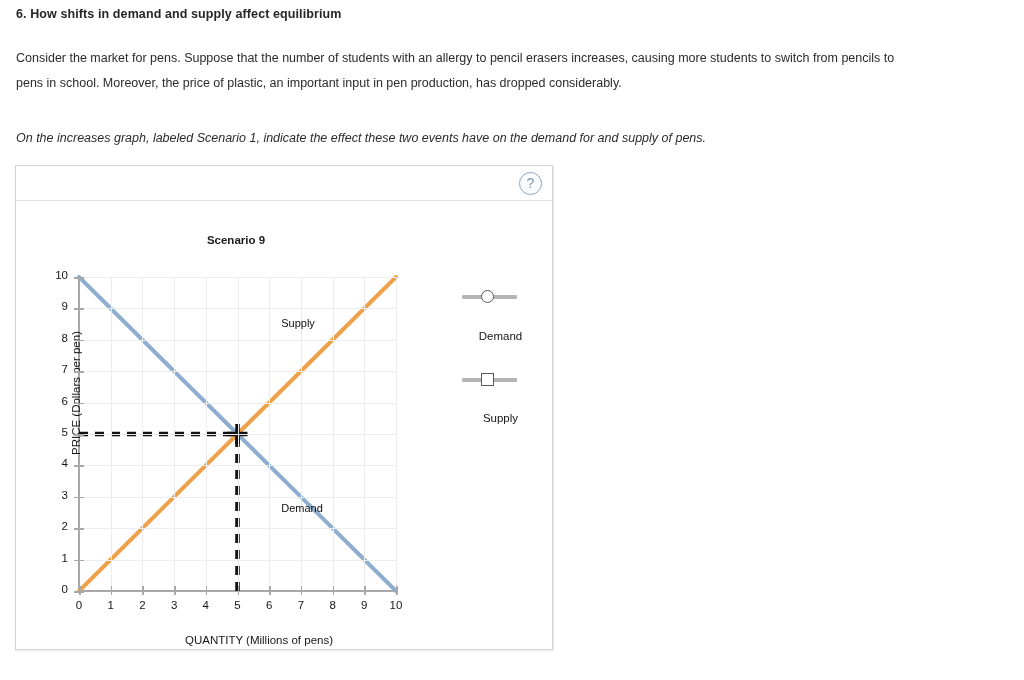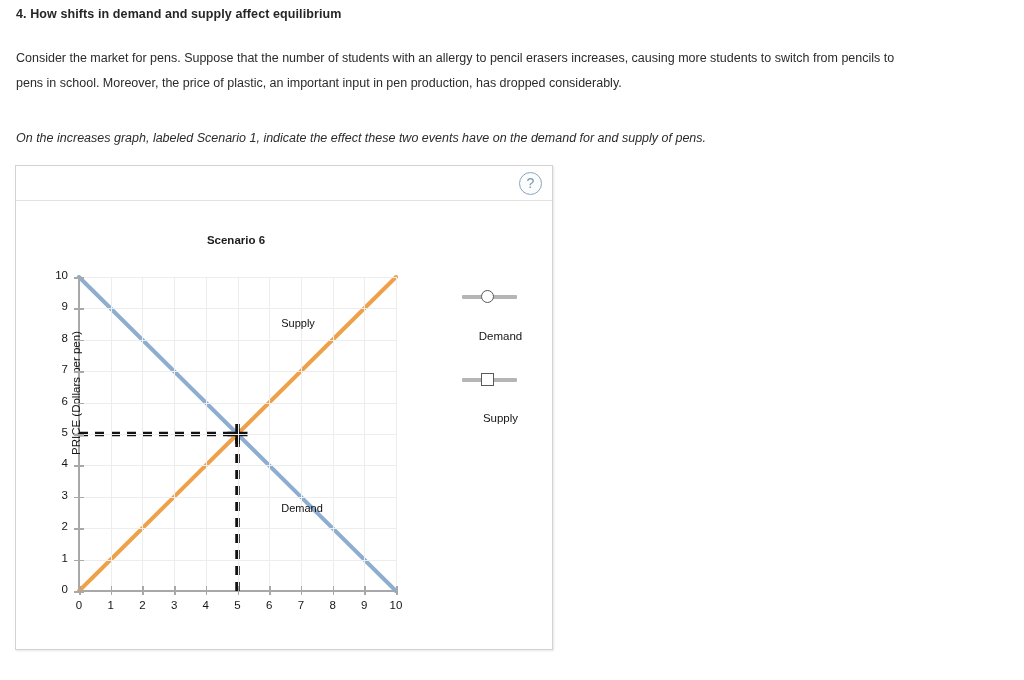--- a/index.html
+++ b/index.html
@@ -233,46 +233,47 @@
     left: 0;
     width: 105px;
     text-align: center;
     font-size: 11.5px;
     color: #151515;
   }
 </style>
 </head>
 <body>
 
-<div class="qs-title">4. How shifts in demand and supply affect equilibrium</div>
+<div class="qs-title">6. How shifts in demand and supply affect equilibrium</div>
 <div class="qs-body">Consider the market for pens. Suppose that the number of students with an allergy to pencil erasers increases, causing more students to switch from pencils to pens in school. Moreover, the price of plastic, an important input in pen production, has dropped considerably.</div>
 <div class="qs-instruction">On the increases graph, labeled Scenario 1, indicate the effect these two events have on the demand for and supply of pens.</div>
 
 <div class="panel">
 
   <div class="panel-head">
     <div class="help-btn">?</div>
   </div>
 
-  <div class="chart-title">Scenario 6</div>
+  <div class="chart-title">Scenario 9</div>
 
   <div class="plot" id="plot">
     <div class="axis-y"></div>
     <div class="axis-x"></div>
     <svg class="lines" id="lines" viewBox="0 0 317 314" preserveAspectRatio="none">
         <polyline points="0,0 317,314" fill="none" stroke="#8eaed0" stroke-width="4" stroke-linecap="round"></polyline>
         <polyline points="0,314 317,0" fill="none" stroke="#efa14a" stroke-width="4" stroke-linecap="round"></polyline>
         <g>
           <line x1="148.5" y1="157" x2="168.5" y2="157" stroke="#111111" stroke-width="4.5"></line>
           <line x1="158.5" y1="147" x2="158.5" y2="167" stroke="#111111" stroke-width="4.5"></line>
         </g>
         <line x1="0" y1="157" x2="158.5" y2="157" stroke="#111111" stroke-width="4.5" stroke-dasharray="9 7"></line>
         <line x1="158.5" y1="314" x2="158.5" y2="157" stroke="#111111" stroke-width="4.5" stroke-dasharray="9 7"></line>
       </svg>
     <div class="axis-title-y">PRICE (Dollars per pen)</div>
+    <div class="axis-title-x">QUANTITY (Millions of pens)</div>
   <div class="gridline-v" style="left: 31.7px;"></div>
       <div class="gridline-v" style="left: 63.4px;"></div>
       <div class="gridline-v" style="left: 95.1px;"></div>
       <div class="gridline-v" style="left: 126.8px;"></div>
       <div class="gridline-v" style="left: 158.5px;"></div>
       <div class="gridline-v" style="left: 190.2px;"></div>
       <div class="gridline-v" style="left: 221.9px;"></div>
       <div class="gridline-v" style="left: 253.6px;"></div>
       <div class="gridline-v" style="left: 285.3px;"></div>
       <div class="gridline-v" style="left: 317px;"></div>

